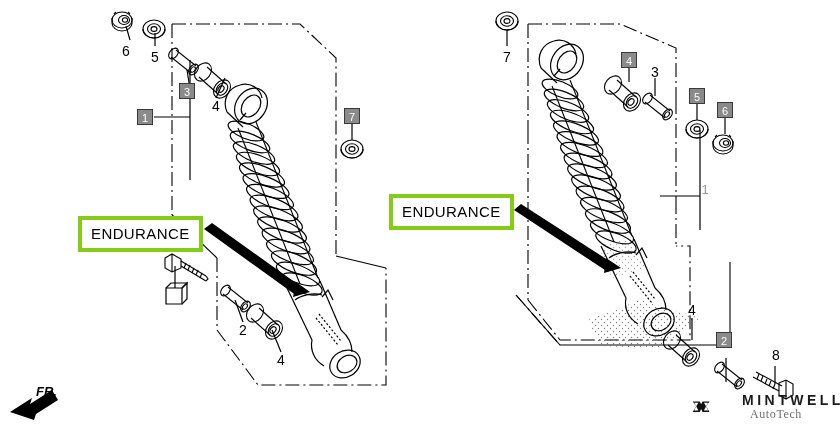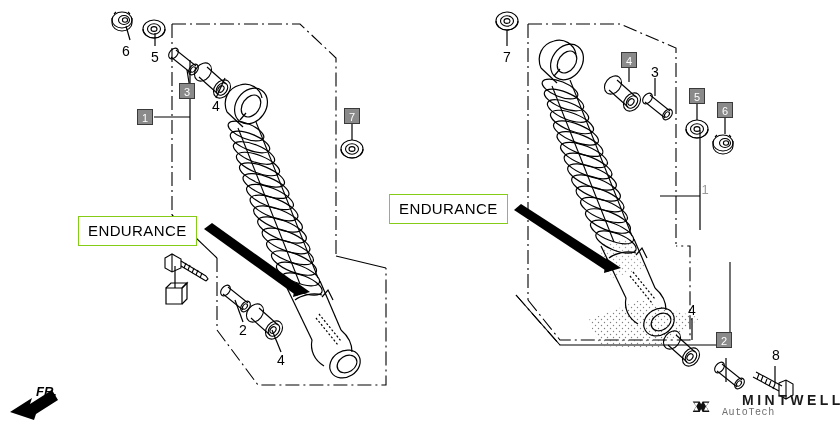--- a/index.html
+++ b/index.html
@@ -23,21 +23,21 @@
   
   .num{
     position:absolute;color:#000;font-size:14px;line-height:14px;
     font-family:"Liberation Sans","DejaVu Sans",sans-serif;
     text-align:center;width:16px;
   }
   .num.faint{color:#9a9a9a;font-size:13px;}
 
   
   .note{
-    position:absolute;border:1px solid #84cc16;background:#fff;
+    position:absolute;border:4px solid #84cc16;background:#fff;
     color:#000;font-size:15px;letter-spacing:.4px;
     padding:5px 9px 6px 9px;white-space:nowrap;
     font-family:"Liberation Sans","DejaVu Sans",sans-serif;
   }
 
   
   .frmark{position:absolute;left:8px;top:382px;width:80px;height:40px;}
   .frtext{
     position:absolute;left:36px;top:384px;color:#000;
     font-size:13px;font-weight:bold;font-style:italic;
@@ -45,23 +45,23 @@
   }
 
   
   .wm{position:absolute;left:692px;top:390px;width:148px;height:40px;}
   .wm-text{
     position:absolute;left:742px;top:392px;color:#1a1a1a;
     font-size:14px;letter-spacing:3.5px;font-weight:600;
     font-family:"Liberation Sans","DejaVu Sans",sans-serif;
   }
   .wm-sub{
-    position:absolute;left:722px;top:407px;color:#6f6f6f;
-    font-size:10px;letter-spacing:.6px;
-    font-family:Liberation Mono, monospace;
+    position:absolute;left:750px;top:407px;color:#6f6f6f;
+    font-size:12px;letter-spacing:.6px;
+    font-family:Liberation Serif, serif;
   }
   .partno{
     position:absolute;left:768px;top:406px;color:#111;
     font-size:13px;font-weight:bold;letter-spacing:.2px;
     font-family:"Liberation Sans","DejaVu Sans",sans-serif;
     margin-top:32px;
   }
 </style>
 </head>
 <body>

